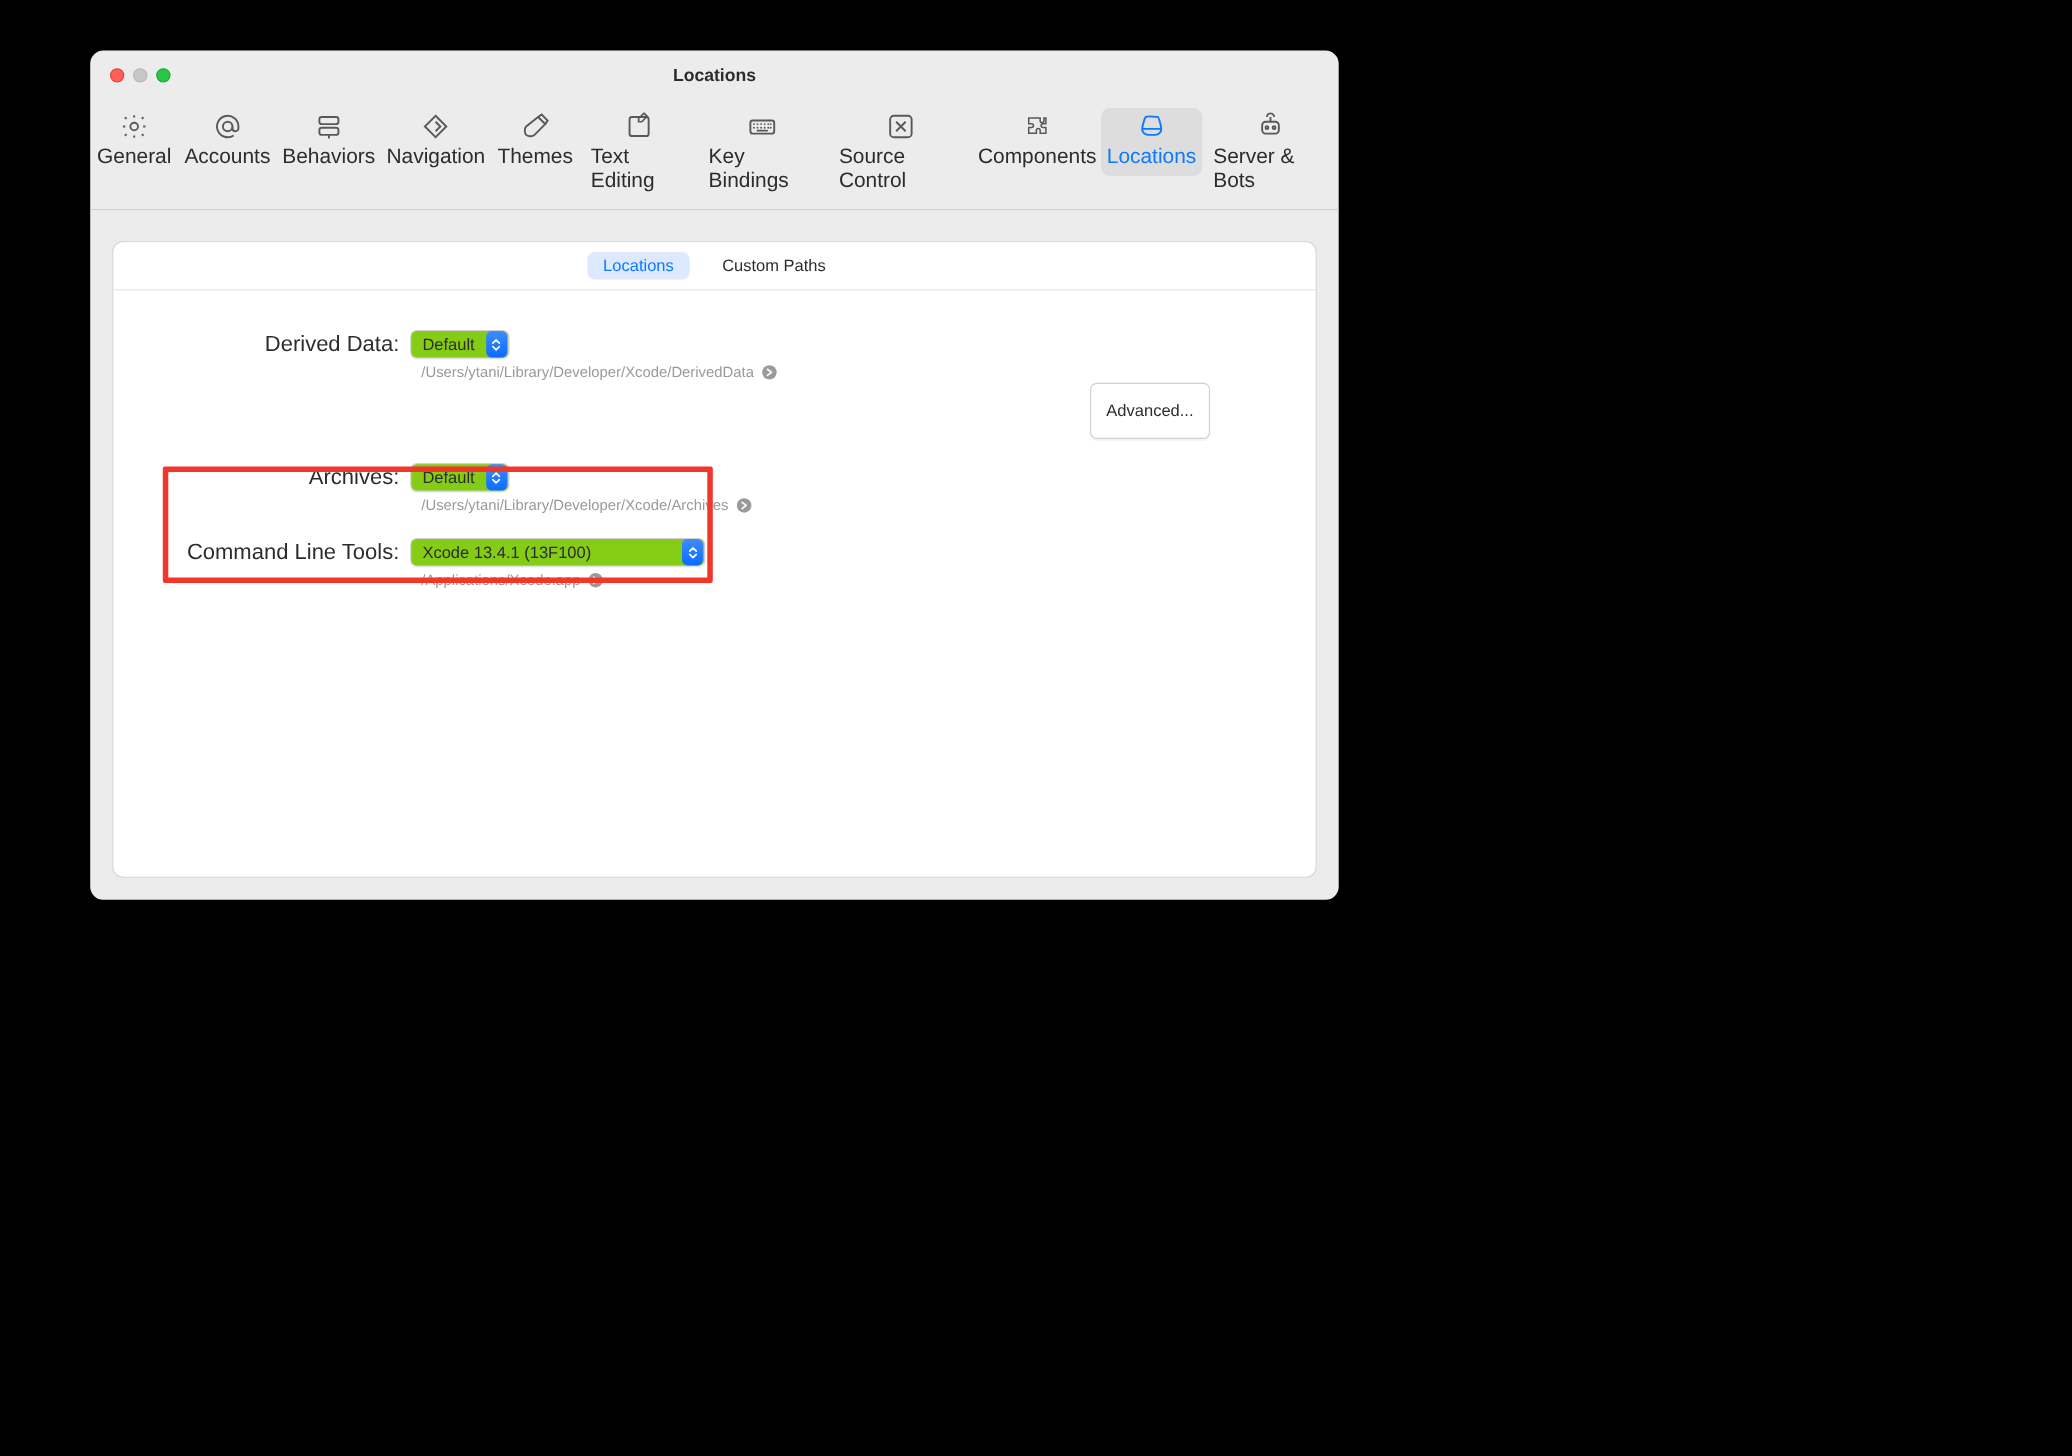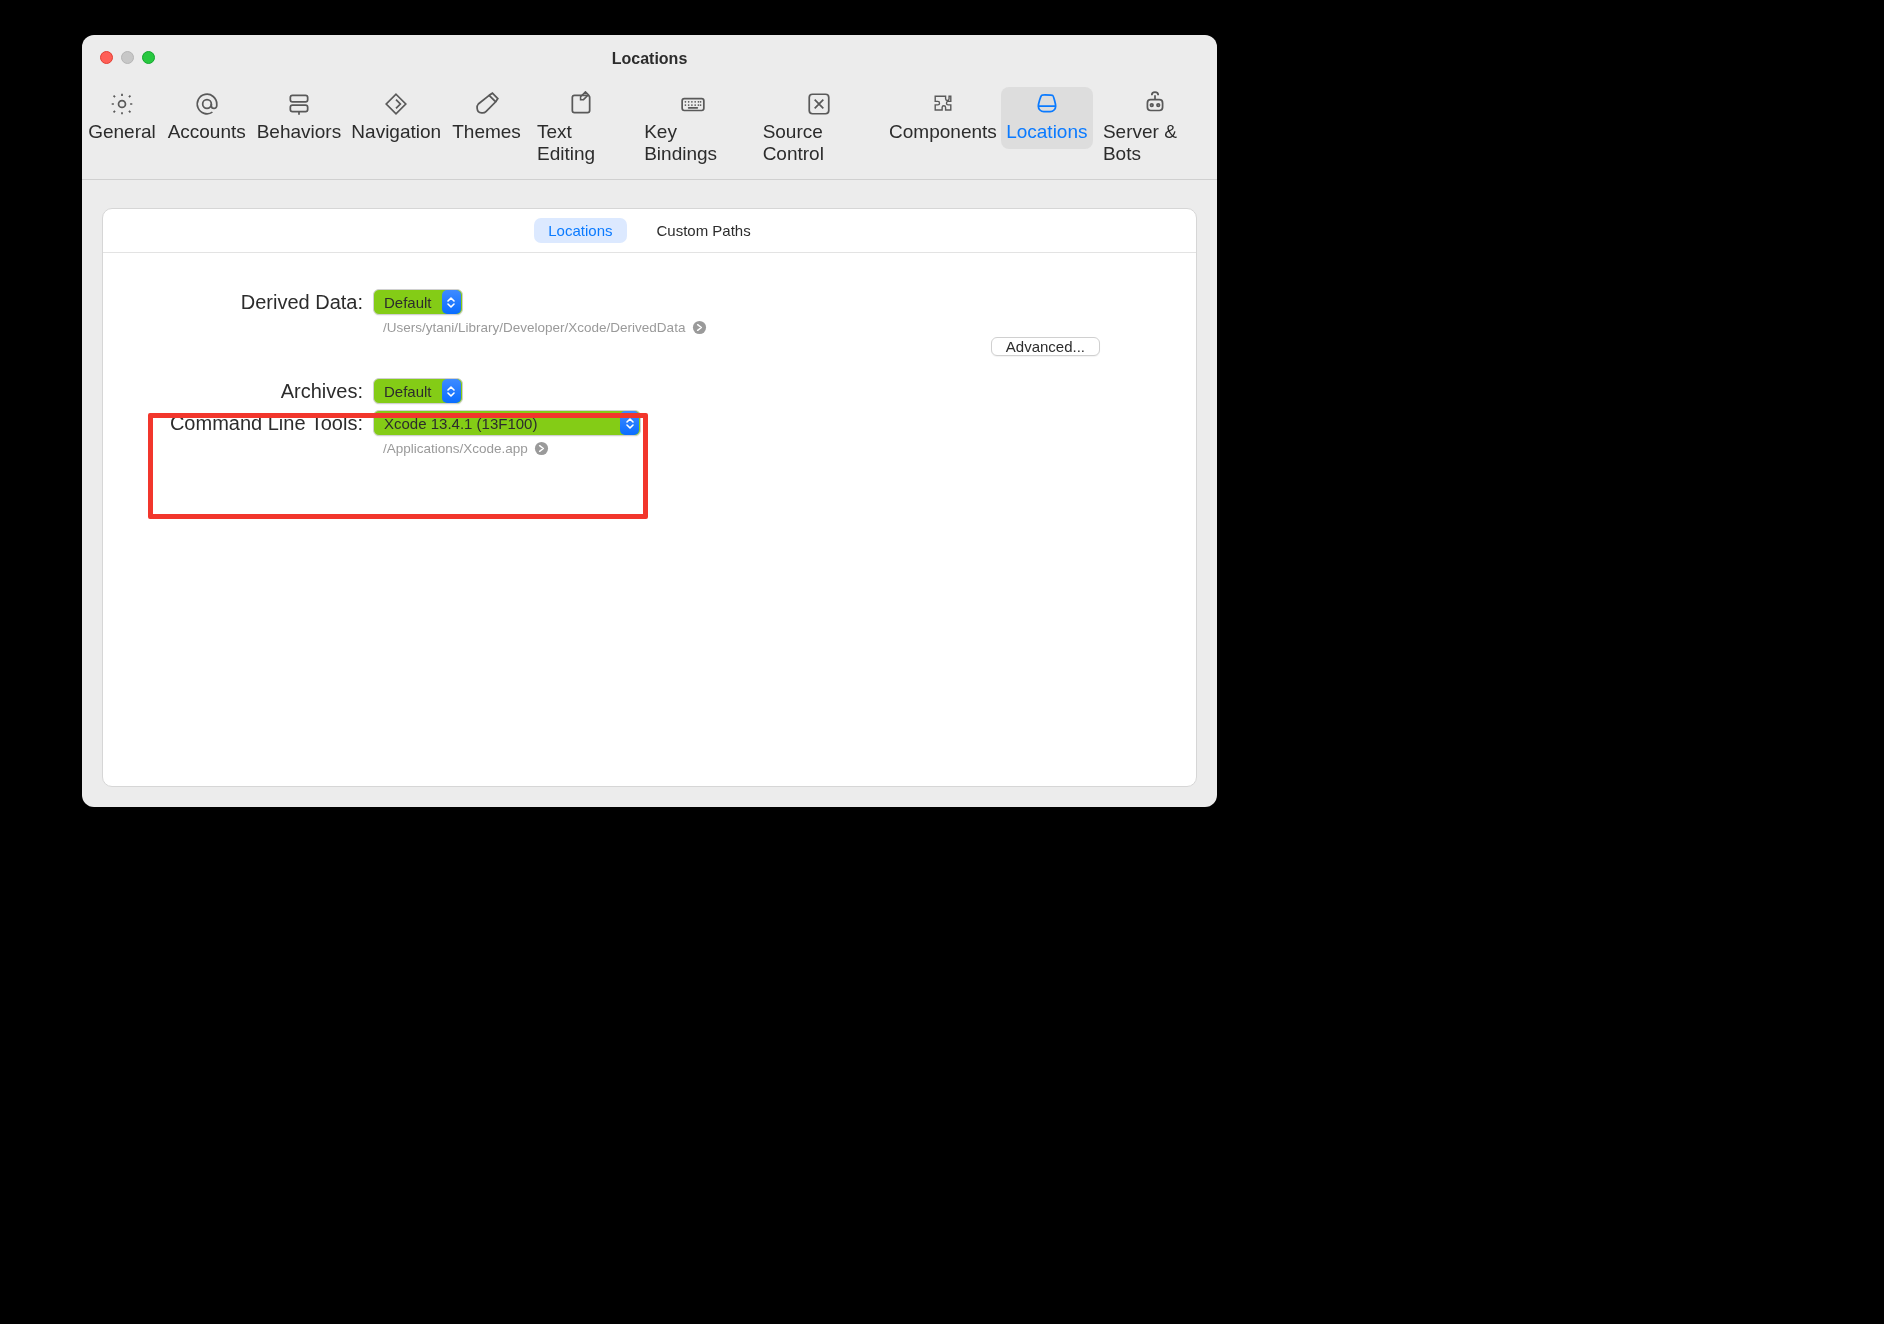--- a/index.html
+++ b/index.html
@@ -8,21 +8,21 @@
     padding: 0;
     background: #000;
     font-family: -apple-system, BlinkMacSystemFont, "Helvetica Neue", Arial, sans-serif;
     width: 1884px;
     height: 1324px;
     font-size: 14px;
   }
   .window {
     position: absolute;
     left: 82px;
-    top: 35px;
+    top: 46px;
     width: 1135px;
     height: 772px;
     background: #ececec;
     border-radius: 12px;
     box-shadow: 0 25px 50px rgba(0,0,0,0.5);
     overflow: hidden;
     display: flex;
     flex-direction: column;
   }
   .titlebar {
@@ -181,21 +181,21 @@
     display:flex;
     align-items:center;
     margin-left: 280px;
     margin-top: -20px;
     margin-bottom: 22px;
   }
   .aux .filler { flex:1; }
   .adv-btn {
     margin-right: 96px;
     font-size: 15px;
-    padding: 0 14px;
+    padding: 16px 14px;
     background: #fff;
     border:1px solid #d0d0d0;
     border-radius:6px;
     box-shadow: 0 1px 1px rgba(0,0,0,0.05);
     cursor:pointer;
     color:#2c2c2c;
   }
 
   .highlight-box {
     position:absolute;
@@ -371,20 +371,29 @@
               <svg viewBox="0 0 8 5">
                   <polyline points="1,4 4,1 7,4"></polyline>
                 </svg>
               <svg viewBox="0 0 8 5">
                   <polyline points="1,1 4,4 7,1"></polyline>
                 </svg>
             </span>
           </div>
         </div>
       </div>
+      <div class="pathrow">
+        <span class="path">/Users/ytani/Library/Developer/Xcode/Archives</span>
+        <span class="go">
+          <svg viewBox="0 0 16 16">
+              <circle cx="8" cy="8" r="7" fill="#9a9a9a"></circle>
+              <path d="M6 5l4 3-4 3" stroke="#fff" stroke-width="1.6" fill="none" stroke-linecap="round" stroke-linejoin="round"></path>
+            </svg>
+        </span>
+      </div>
 
       <div class="row" style="margin-top:6px;">
         <div class="label" style="padding-left:40px; width:270px;">Command Line Tools:</div>
         <div class="control">
           <div class="select tools">
             <span class="stext">Xcode 13.4.1 (13F100)</span>
             <span class="sarrows">
               <svg viewBox="0 0 8 5">
                   <polyline points="1,4 4,1 7,4"></polyline>
                 </svg>

